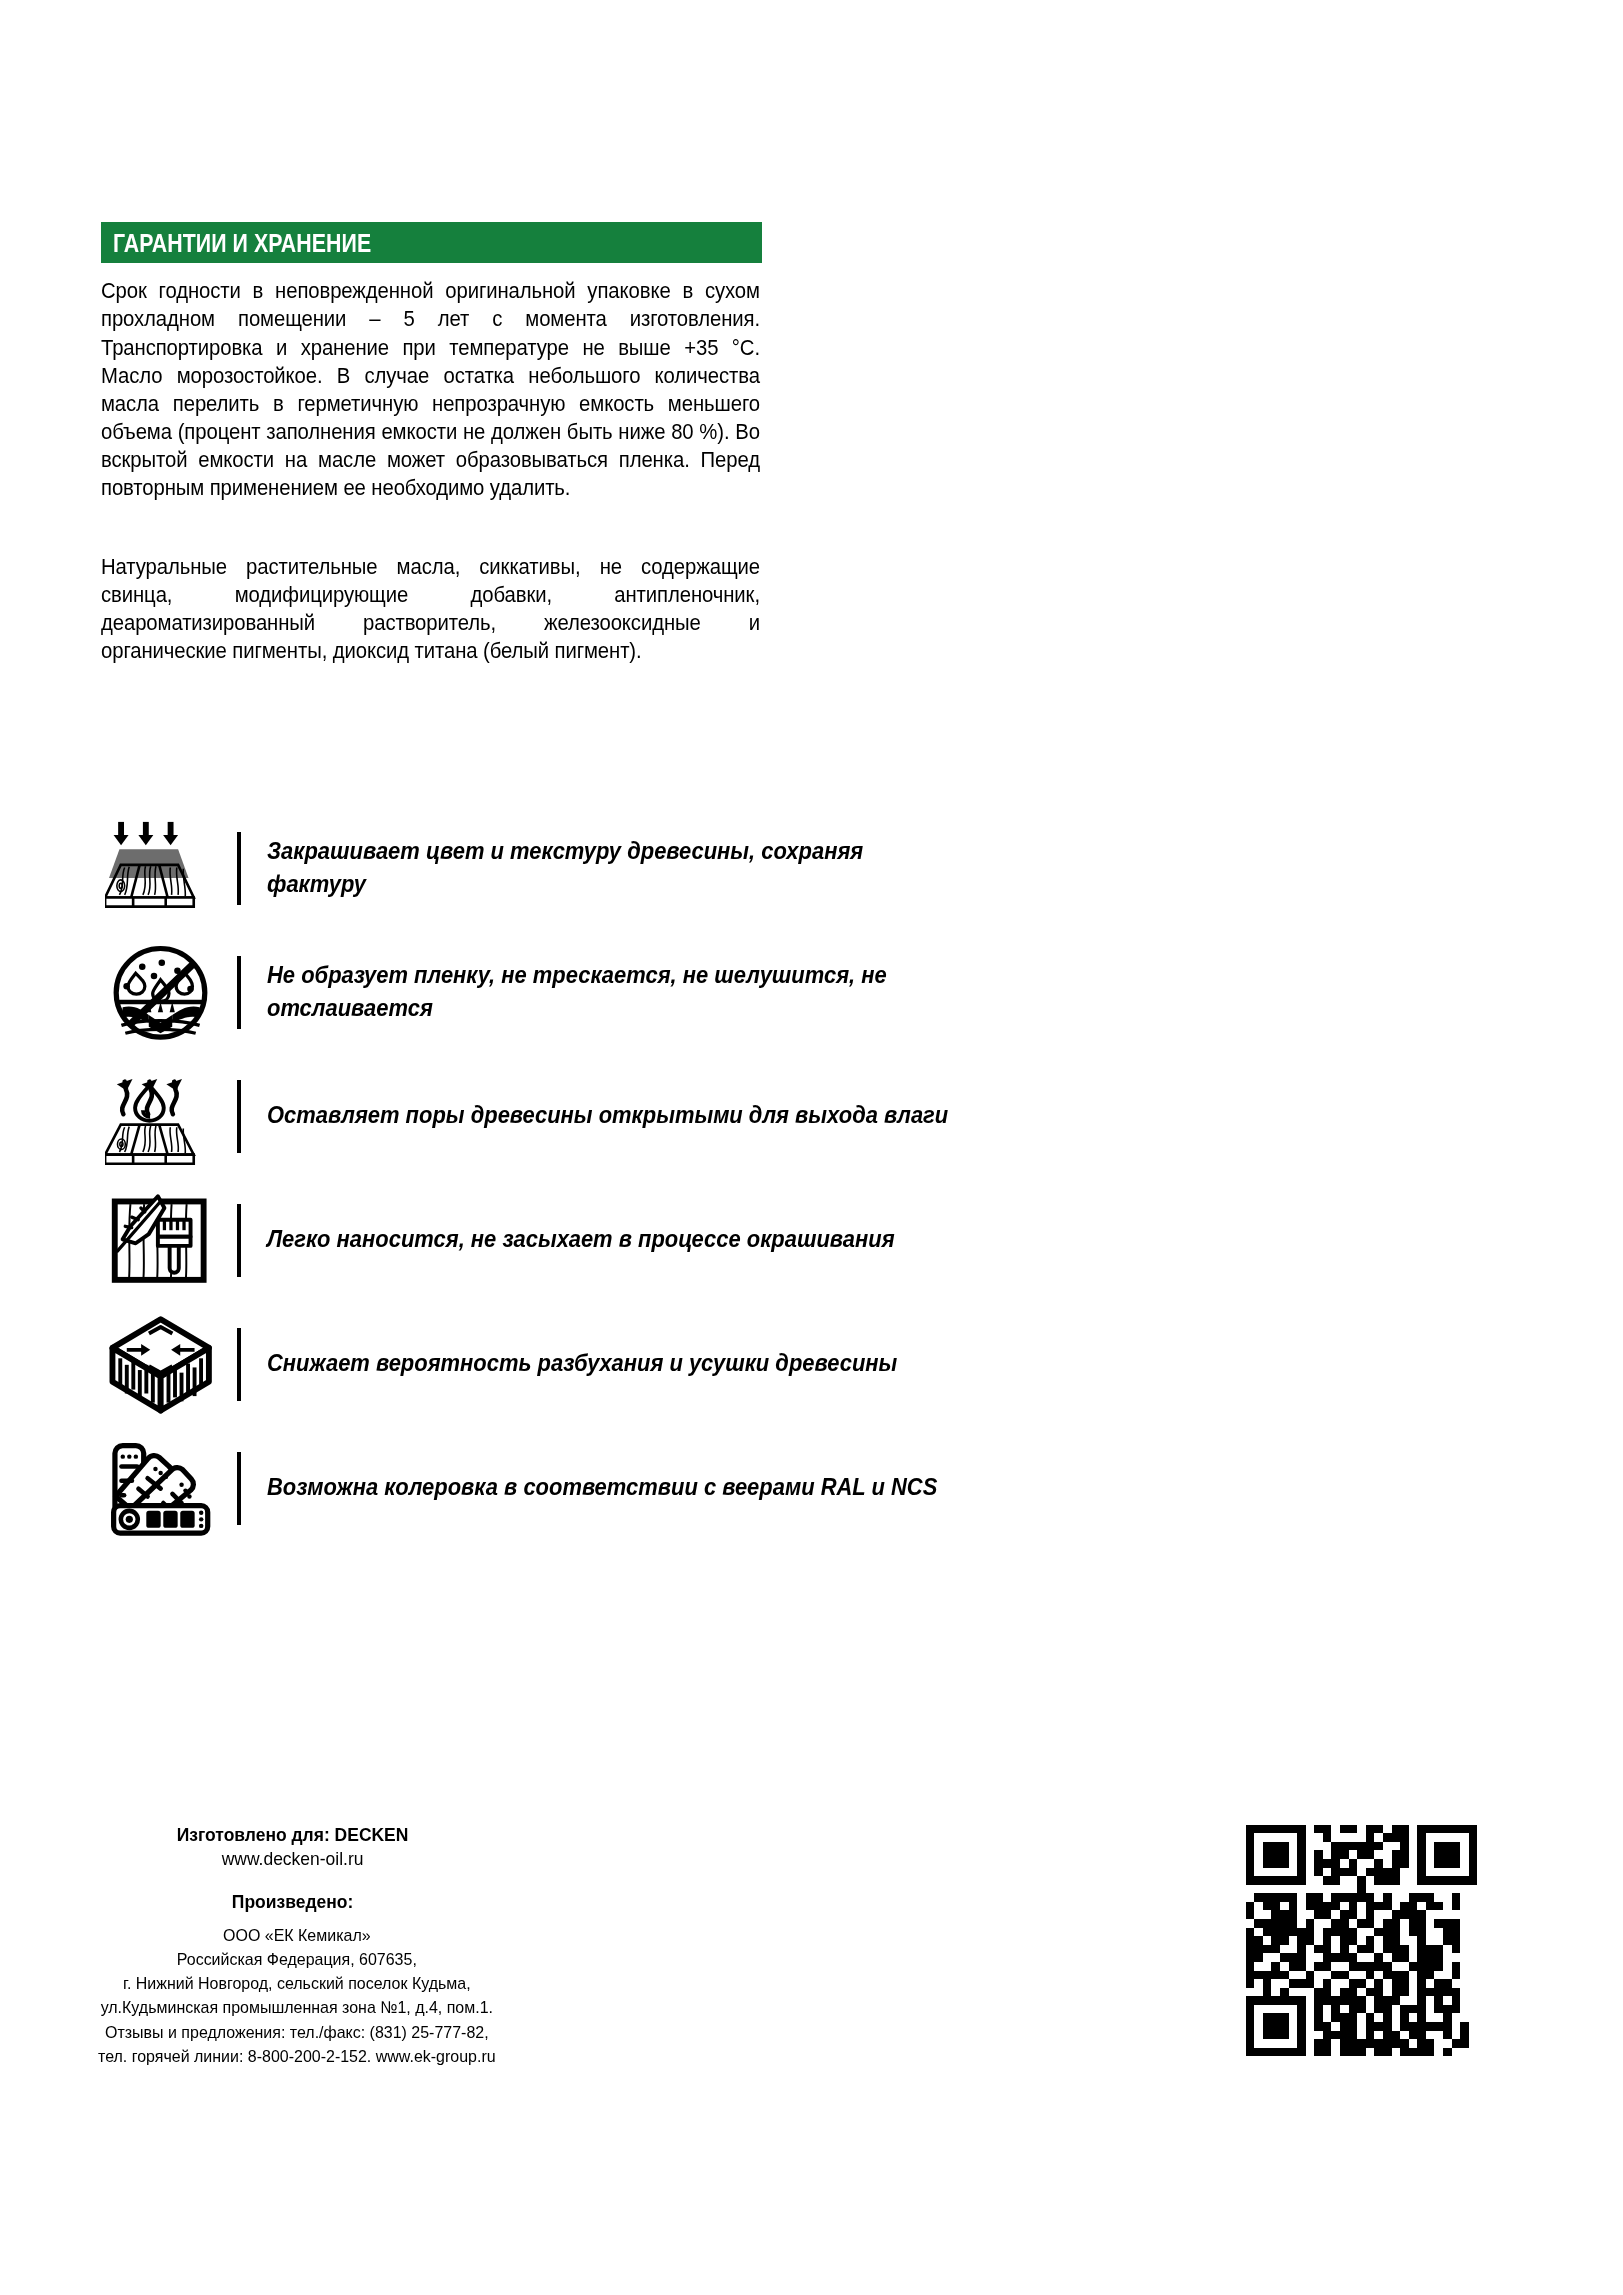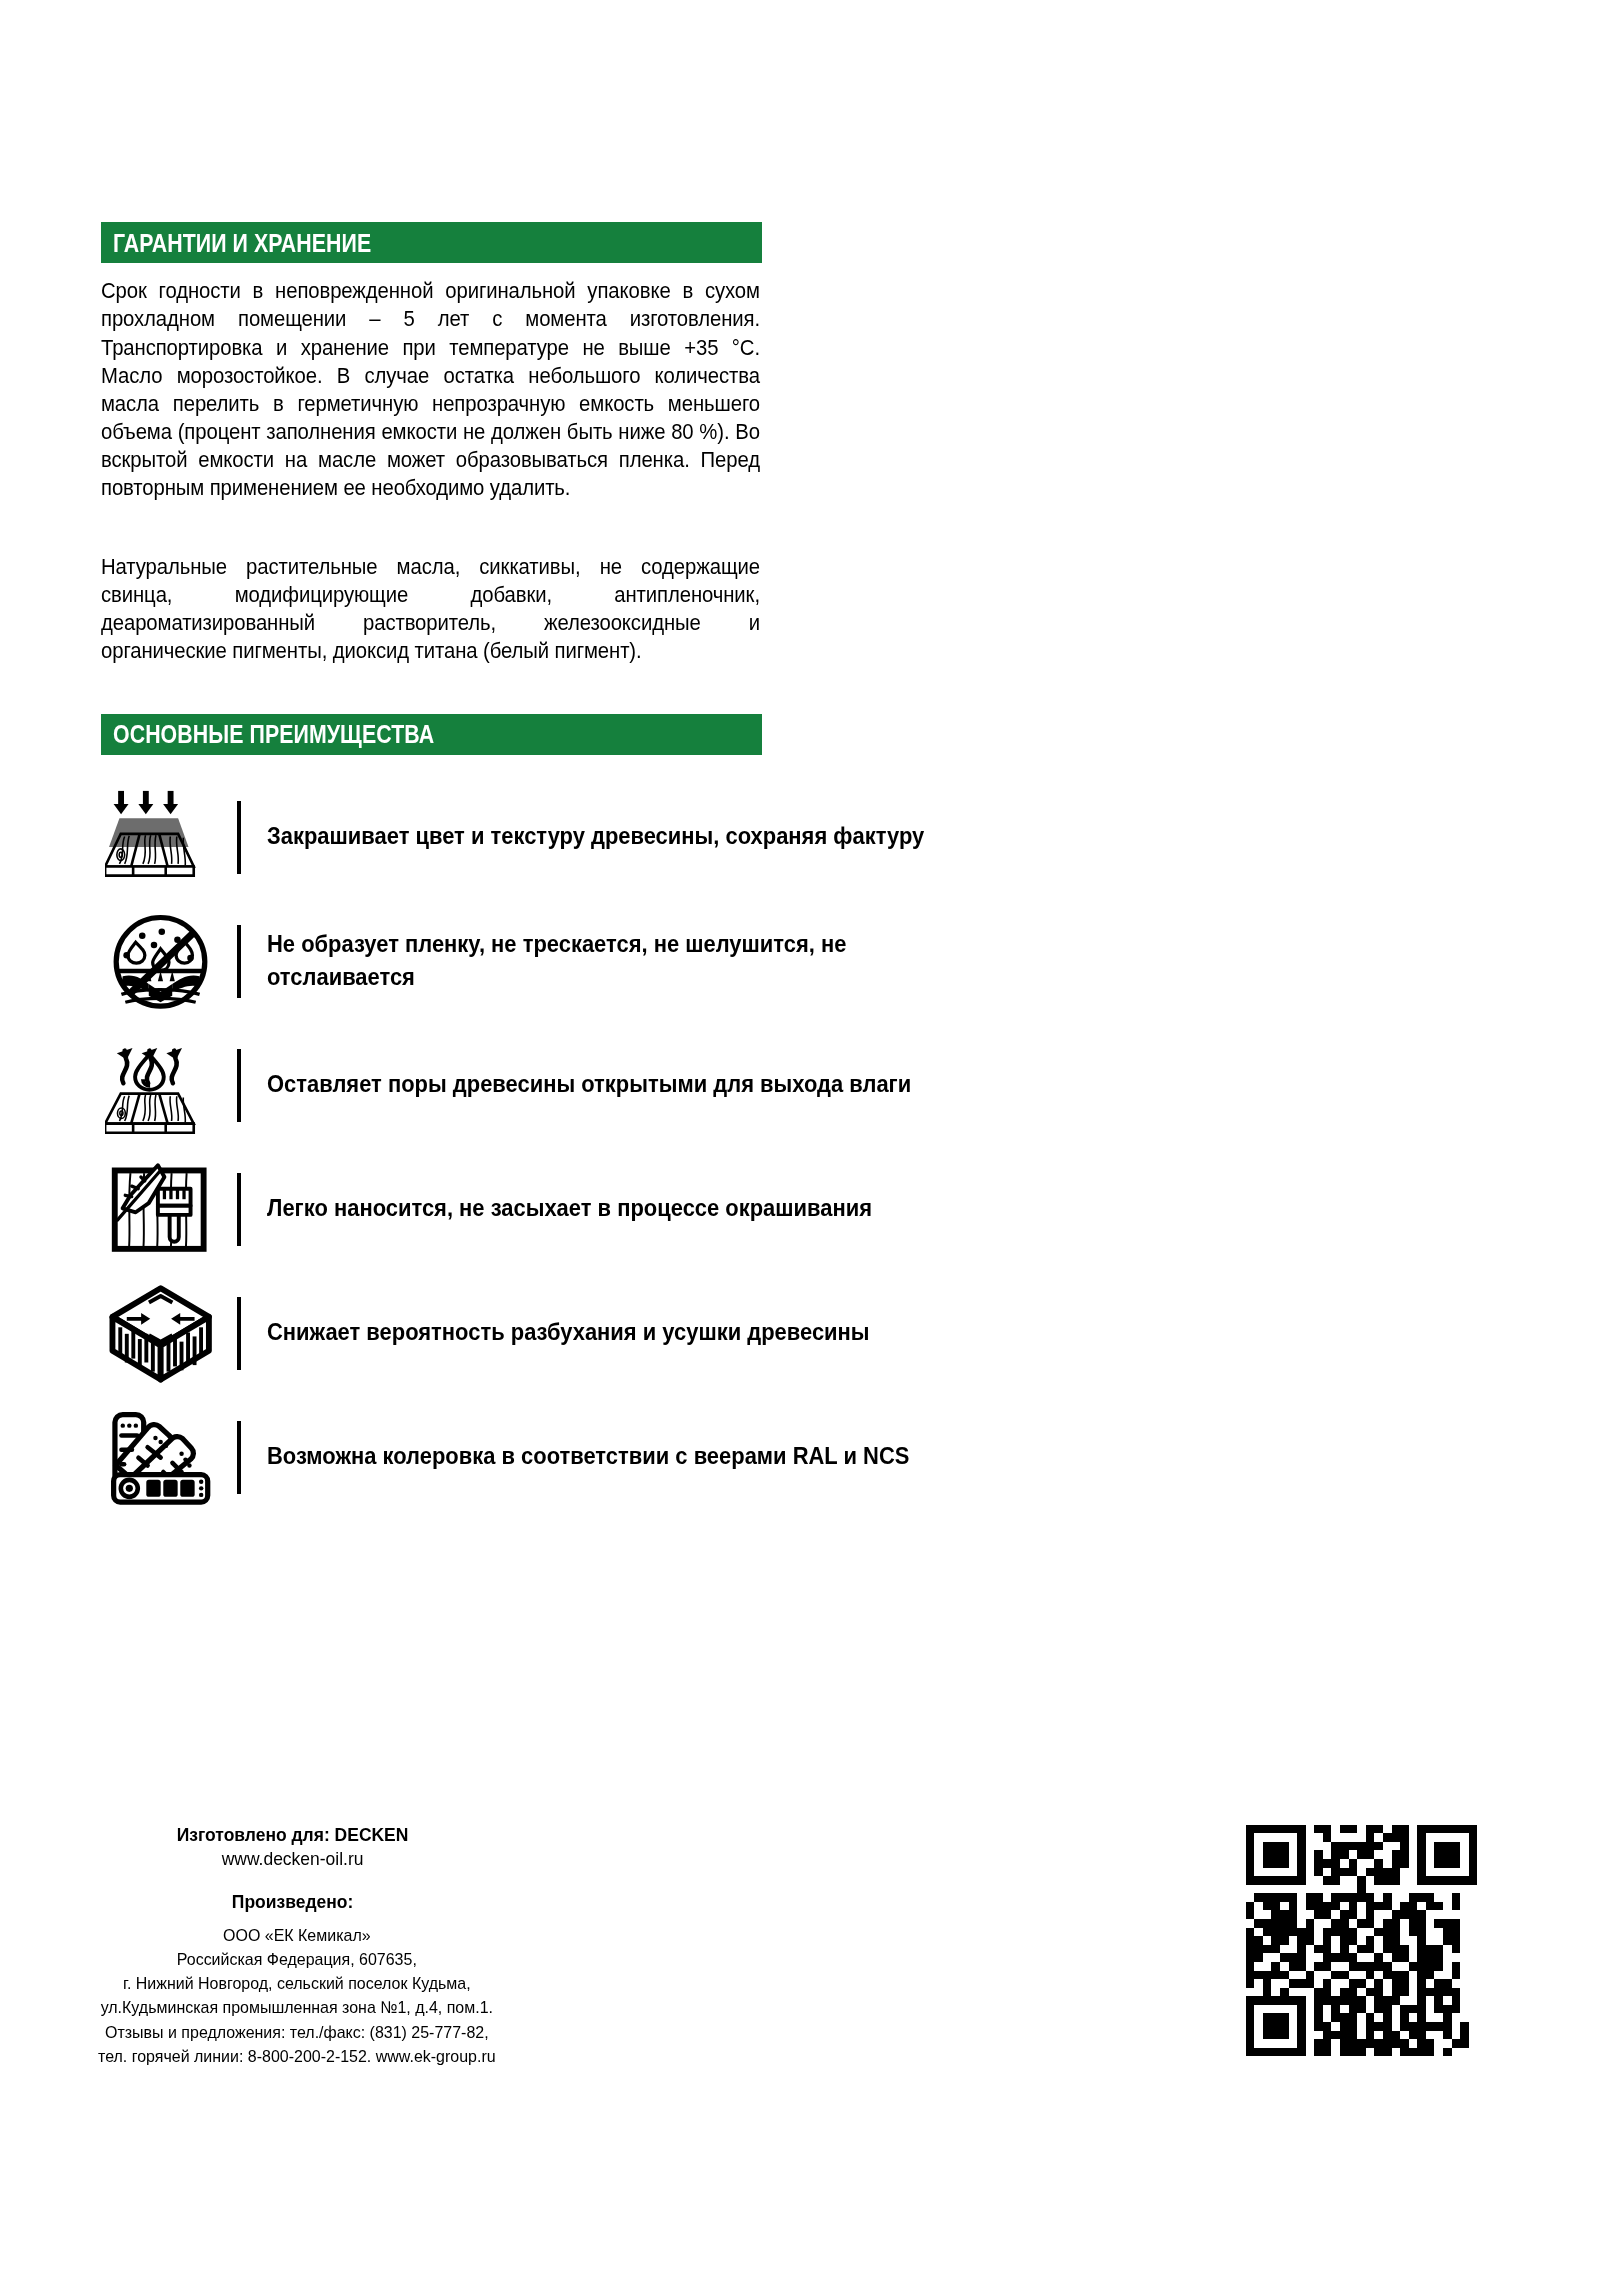--- a/index.html
+++ b/index.html
@@ -66,22 +66,23 @@
     width: 701px;
   }
 
   .gap-lg { height: 37px; }
   .gap-xl { height: 48px; }
 
   
   .adv-list {
     position: absolute;
     left: 92px;
-    top: 775px;
+    top: 806px;
     width: 1112px;
+    font-style: italic;
   }
   .adv-row {
     display: flex;
     align-items: center;
     height: 124px;
   }
   .adv-icon {
     width: 137px;
     min-width: 137px;
     height: 111px;
@@ -174,23 +175,20 @@
       <span class="bar-label">ГАРАНТИИ И ХРАНЕНИЕ</span>
     </div>
     <div class="para">Срок годности в неповрежденной оригинальной упаковке в сухом прохладном помещении – 5 лет с момента изготовления. Транспортировка и хранение при температуре не выше +35 °С. Масло морозостойкое. В случае остатка небольшого количества масла перелить в герметичную непрозрачную емкость меньшего объема (процент заполнения емкости не должен быть ниже 80 %). Во вскрытой емкости на масле может образовываться пленка. Перед повторным применением ее необходимо удалить.</div>
 
     <div class="gap-lg"></div>
 
     <div class="para">Натуральные растительные масла, сиккативы, не содержащие свинца, модифицирующие добавки, антипленочник, деароматизированный растворитель, железооксидные и органические пигменты, диоксид титана (белый пигмент).</div>
 
     <div class="gap-xl"></div>
 
-    <div class="section-bar">
-      <span class="bar-label">ОСНОВНЫЕ ПРЕИМУЩЕСТВА</span>
-    </div>
   </div>
 
   <div class="adv-list">
 
     <div class="adv-row">
       <div class="adv-icon">
         <svg width="111" height="101" viewBox="0 0 170 155">
           <g fill="#000">
 
             <g>

